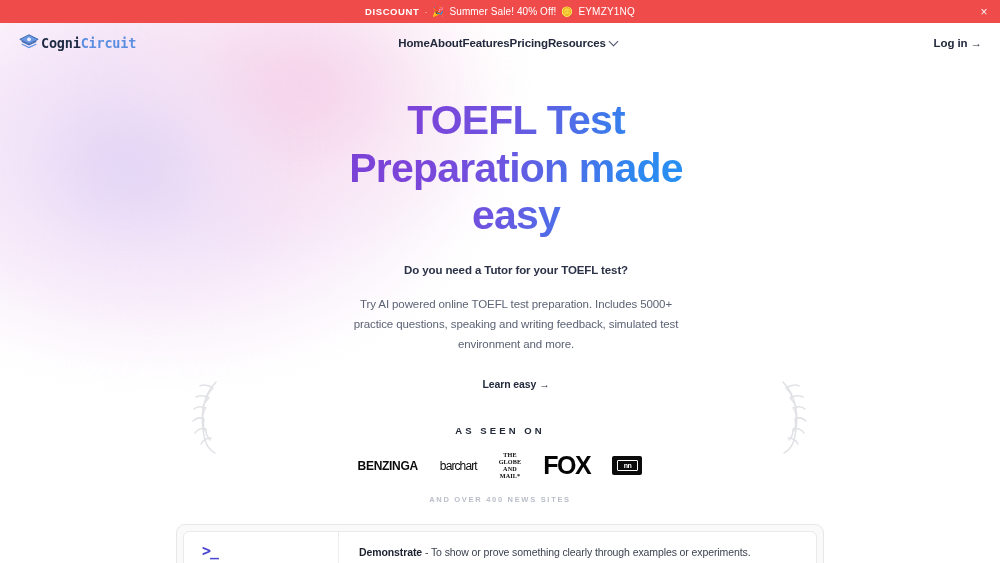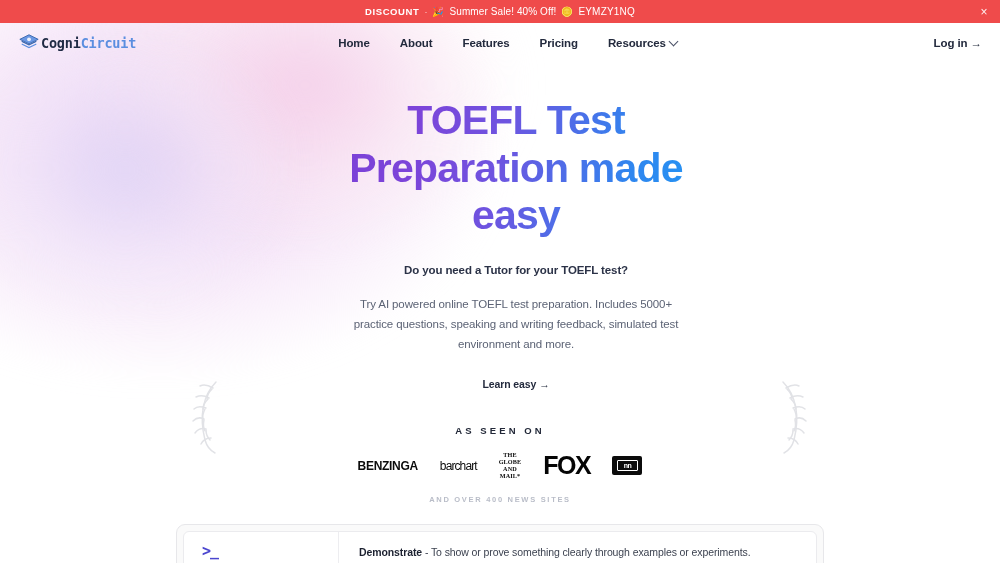--- a/index.html
+++ b/index.html
@@ -118,21 +118,20 @@
   }
   .brand-text .b1 { color: #1f2a44; font-weight: bold; }
   .brand-text .b2 { color: #5b8ee0; font-weight: bold; }
 
   .nav-links {
     position: absolute;
     left: 15px; right: 0;
     display: flex;
     justify-content: center;
     align-items: center;
-    gap: 30px;
     pointer-events: none;
   }
   .nav-link {
     pointer-events: auto;
     font-size: 11.5px;
     font-weight: bold;
     color: #232a3d;
     cursor: pointer;
     display: flex;
     align-items: center;

